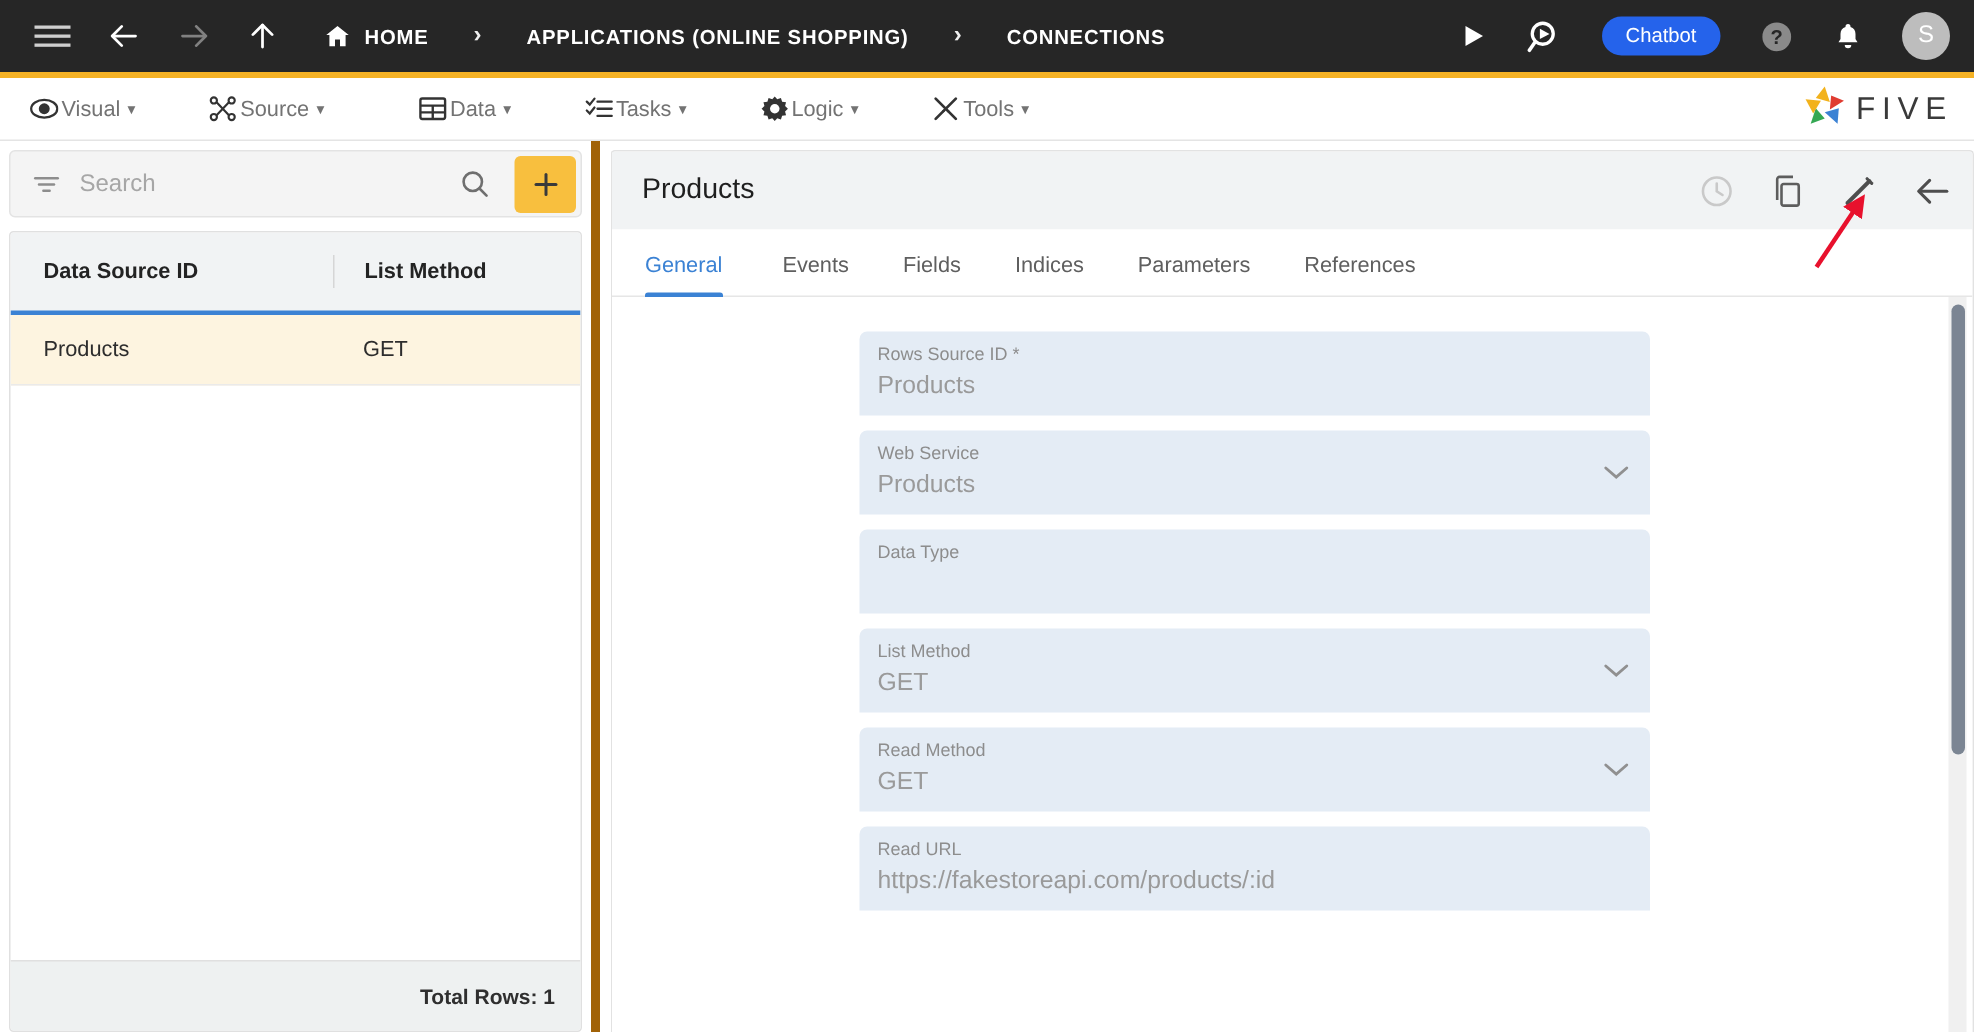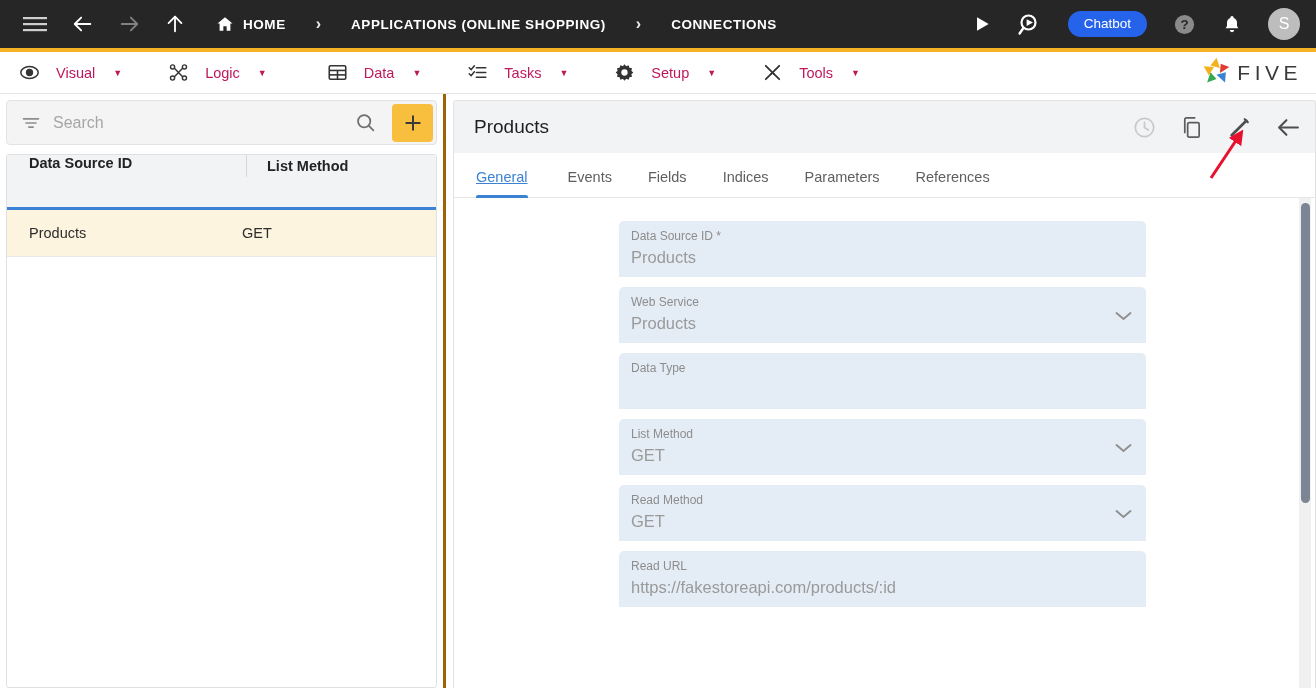--- a/index.html
+++ b/index.html
@@ -63,22 +63,22 @@
 
   
   .menubar {
     position: absolute; top: 52px; left: 0;
     width: 1316px; height: 42px;
     background: #ffffff;
     display: flex; align-items: center;
     border-bottom: 1px solid #e4e4e4;
   }
   .menu-item {
-    display: flex; align-items: center; gap: 17px;
-    color: #be185d; font-size: 14.5px;
+    display: flex; align-items: center; gap: 2px;
+    color: #737373; font-size: 14.5px;
     cursor: pointer; white-space: nowrap;
   }
   .menu-item .mi-caret { font-size: 9px; margin-left: 1px; }
   .menu-icon { width: 19px; height: 19px; display: block; flex: none; }
   .five-logo {
     margin-left: auto; margin-right: 14px;
     display: flex; align-items: center; gap: 6px;
   }
   .five-word {
     font-size: 21px; letter-spacing: 4.5px;
@@ -88,24 +88,24 @@
   
   .workarea {
     position: absolute; top: 94px; left: 0;
     width: 1316px; height: 594px;
     background: #ffffff;
     display: flex;
   }
 
   
   .leftpanel {
-    width: 446px; height: 594px;
+    width: 400px; height: 594px;
     display: flex; flex-direction: column;
     padding: 6px 6px 0 6px;
-    border-right: 3px solid #a16207;
+    border-right: 6px solid #a16207;
     background: #ffffff;
   }
   .searchbar {
     height: 45px; flex: none;
     background: #f4f4f4;
     border: 1px solid #e3e3e3;
     border-radius: 4px;
     display: flex; align-items: center;
     padding: 0 3px 0 14px;
   }
@@ -124,23 +124,22 @@
 
   .listcard {
     margin-top: 9px; flex: 1;
     border: 1px solid #e0e0e0; border-radius: 3px;
     display: flex; flex-direction: column;
     overflow: hidden; background: #fff;
   }
   .lc-head {
     height: 55px; flex: none;
     background: #f1f3f4;
-    display: flex; align-items: flex-start;
+    display: flex; align-items: center;
     border-bottom: 3px solid #3b82d4;
-    gap: 24px;
   }
   .lc-th {
     font-size: 14.5px; font-weight: bold; color: #232323;
     padding-left: 22px;
   }
   .lc-th.c1 { width: 215px; }
   .lc-th.c2 { flex: 1; border-left: 1px solid #d6d6d6; padding-left: 20px; height: 22px; display:flex; align-items:center;}
   .lc-rows { flex: 1; overflow: hidden; }
   .lc-row {
     height: 47px; display: flex; align-items: center;
@@ -190,21 +189,21 @@
     border-bottom: 1px solid #e6e6e6;
     padding-left: 22px; gap: 0px;
     background: #ffffff;
   }
   .tab {
     font-size: 14.5px; color: #5f5f5f;
     padding: 0 18px 12px 18px;
     cursor: pointer; position: relative;
     white-space: nowrap;
   }
-  .tab:first-child { padding-left: 0; margin-right: 4px; text-decoration: underline; }
+  .tab:first-child { padding-left: 0; margin-right: 4px; }
   .tab.active { color: #3b82d4; }
   .tab.active::after {
     content: ""; position: absolute;
     left: 0; right: 18px; bottom: -1px; height: 3px;
     background: #3b82d4; border-radius: 2px 2px 0 0;
   }
 
   .form-scroll {
     flex: 1; overflow: hidden; position: relative;
     background: #ffffff;
@@ -346,21 +345,21 @@
   <div class="menu-item" style="margin-left:47px;">
     <span class="menu-icon">
       <svg viewBox="0 0 24 24" width="19" height="19" fill="none" stroke="#333" stroke-width="1.8">
         <circle cx="4.5" cy="5" r="2.6"></circle>
           <circle cx="19.5" cy="5" r="2.6"></circle>
         <circle cx="4.5" cy="19" r="2.6"></circle>
           <circle cx="19.5" cy="19" r="2.6"></circle>
         <path d="M6.8 6.6 L17.2 17.4 M17.2 6.6 L6.8 17.4"></path>
       </svg>
     </span>
-    <span>Logic</span>
+    <span>Source</span>
     <span class="mi-caret">▼</span>
   </div>
 
   <div class="menu-item" style="margin-left:61px;">
     <span class="menu-icon">
       <svg viewBox="0 0 24 24" width="19" height="19">
         <rect x="1.6" y="3.4" width="20.8" height="17.2" rx="1.6" fill="none" stroke="#333" stroke-width="2"></rect>
         <line x1="1.6" y1="9.4" x2="22.4" y2="9.4" stroke="#333" stroke-width="2"></line>
         <line x1="1.6" y1="15" x2="22.4" y2="15" stroke="#333" stroke-width="2"></line>
         <line x1="12" y1="9.4" x2="12" y2="20.6" stroke="#333" stroke-width="2"></line>
@@ -384,21 +383,21 @@
     <span class="mi-caret">▼</span>
   </div>
 
   <div class="menu-item" style="margin-left:47px;">
     <span class="menu-icon">
       <svg viewBox="0 0 24 24" width="19" height="19" fill="#333">
         <path d="M12 1.6 l2.1 2.5 3.1-1.2 1 3.2 3.3 .4 -.8 3.2 2.4 2.3 -2.4 2.3 .8 3.2 -3.3 .4 -1 3.2 -3.1-1.2 -2.1 2.5 -2.1-2.5 -3.1 1.2 -1-3.2 -3.3-.4 .8-3.2 -2.4-2.3 2.4-2.3 -.8-3.2 3.3-.4 1-3.2 3.1 1.2 z"></path>
         <circle cx="12" cy="12" r="4" fill="#ffffff"></circle>
       </svg>
     </span>
-    <span>Setup</span>
+    <span>Logic</span>
     <span class="mi-caret">▼</span>
   </div>
 
   <div class="menu-item" style="margin-left:47px;">
     <span class="menu-icon">
       <svg viewBox="0 0 24 24" width="19" height="19" stroke="#333" stroke-width="2.3" fill="none" stroke-linecap="round">
         <path d="M3.5 3.5 L14 14"></path>
         <path d="M20.5 3.5 L10 14"></path>
         <path d="M14 14 L20.5 20.5"></path>
         <path d="M10 14 L3.5 20.5"></path>
@@ -453,20 +452,21 @@
       <div class="lc-head">
         <div class="lc-th c1">Data Source ID</div>
         <div class="lc-th c2">List Method</div>
       </div>
       <div class="lc-rows">
         <div class="lc-row selected">
           <div class="lc-td c1">Products</div>
           <div class="lc-td c2">GET</div>
         </div>
       </div>
+      <div class="lc-foot">Total Rows: 1</div>
     </div>
   </div>
 
   <div class="rightpanel">
     <div class="rp-card">
 
       <div class="rp-head">
         <div class="rp-title">Products</div>
         <div class="rp-actions">
           <span class="rp-act">
@@ -502,21 +502,21 @@
         <div class="tab">Fields</div>
         <div class="tab">Indices</div>
         <div class="tab">Parameters</div>
         <div class="tab">References</div>
       </div>
 
       <div class="form-scroll">
         <div class="form-col">
 
           <div class="field">
-            <span class="field-label">Data Source ID *</span>
+            <span class="field-label">Rows Source ID *</span>
             <span class="field-value">Products</span>
           </div>
 
           <div class="field">
             <span class="field-label">Web Service</span>
             <span class="field-value">Products</span>
             <span class="chev">
               <svg viewBox="0 0 17 10" width="17" height="10" fill="none" stroke="#909090" stroke-width="1.9" stroke-linecap="round">
                   <polyline points="1.5,2 8.5,8 15.5,2"></polyline>
                 </svg>

